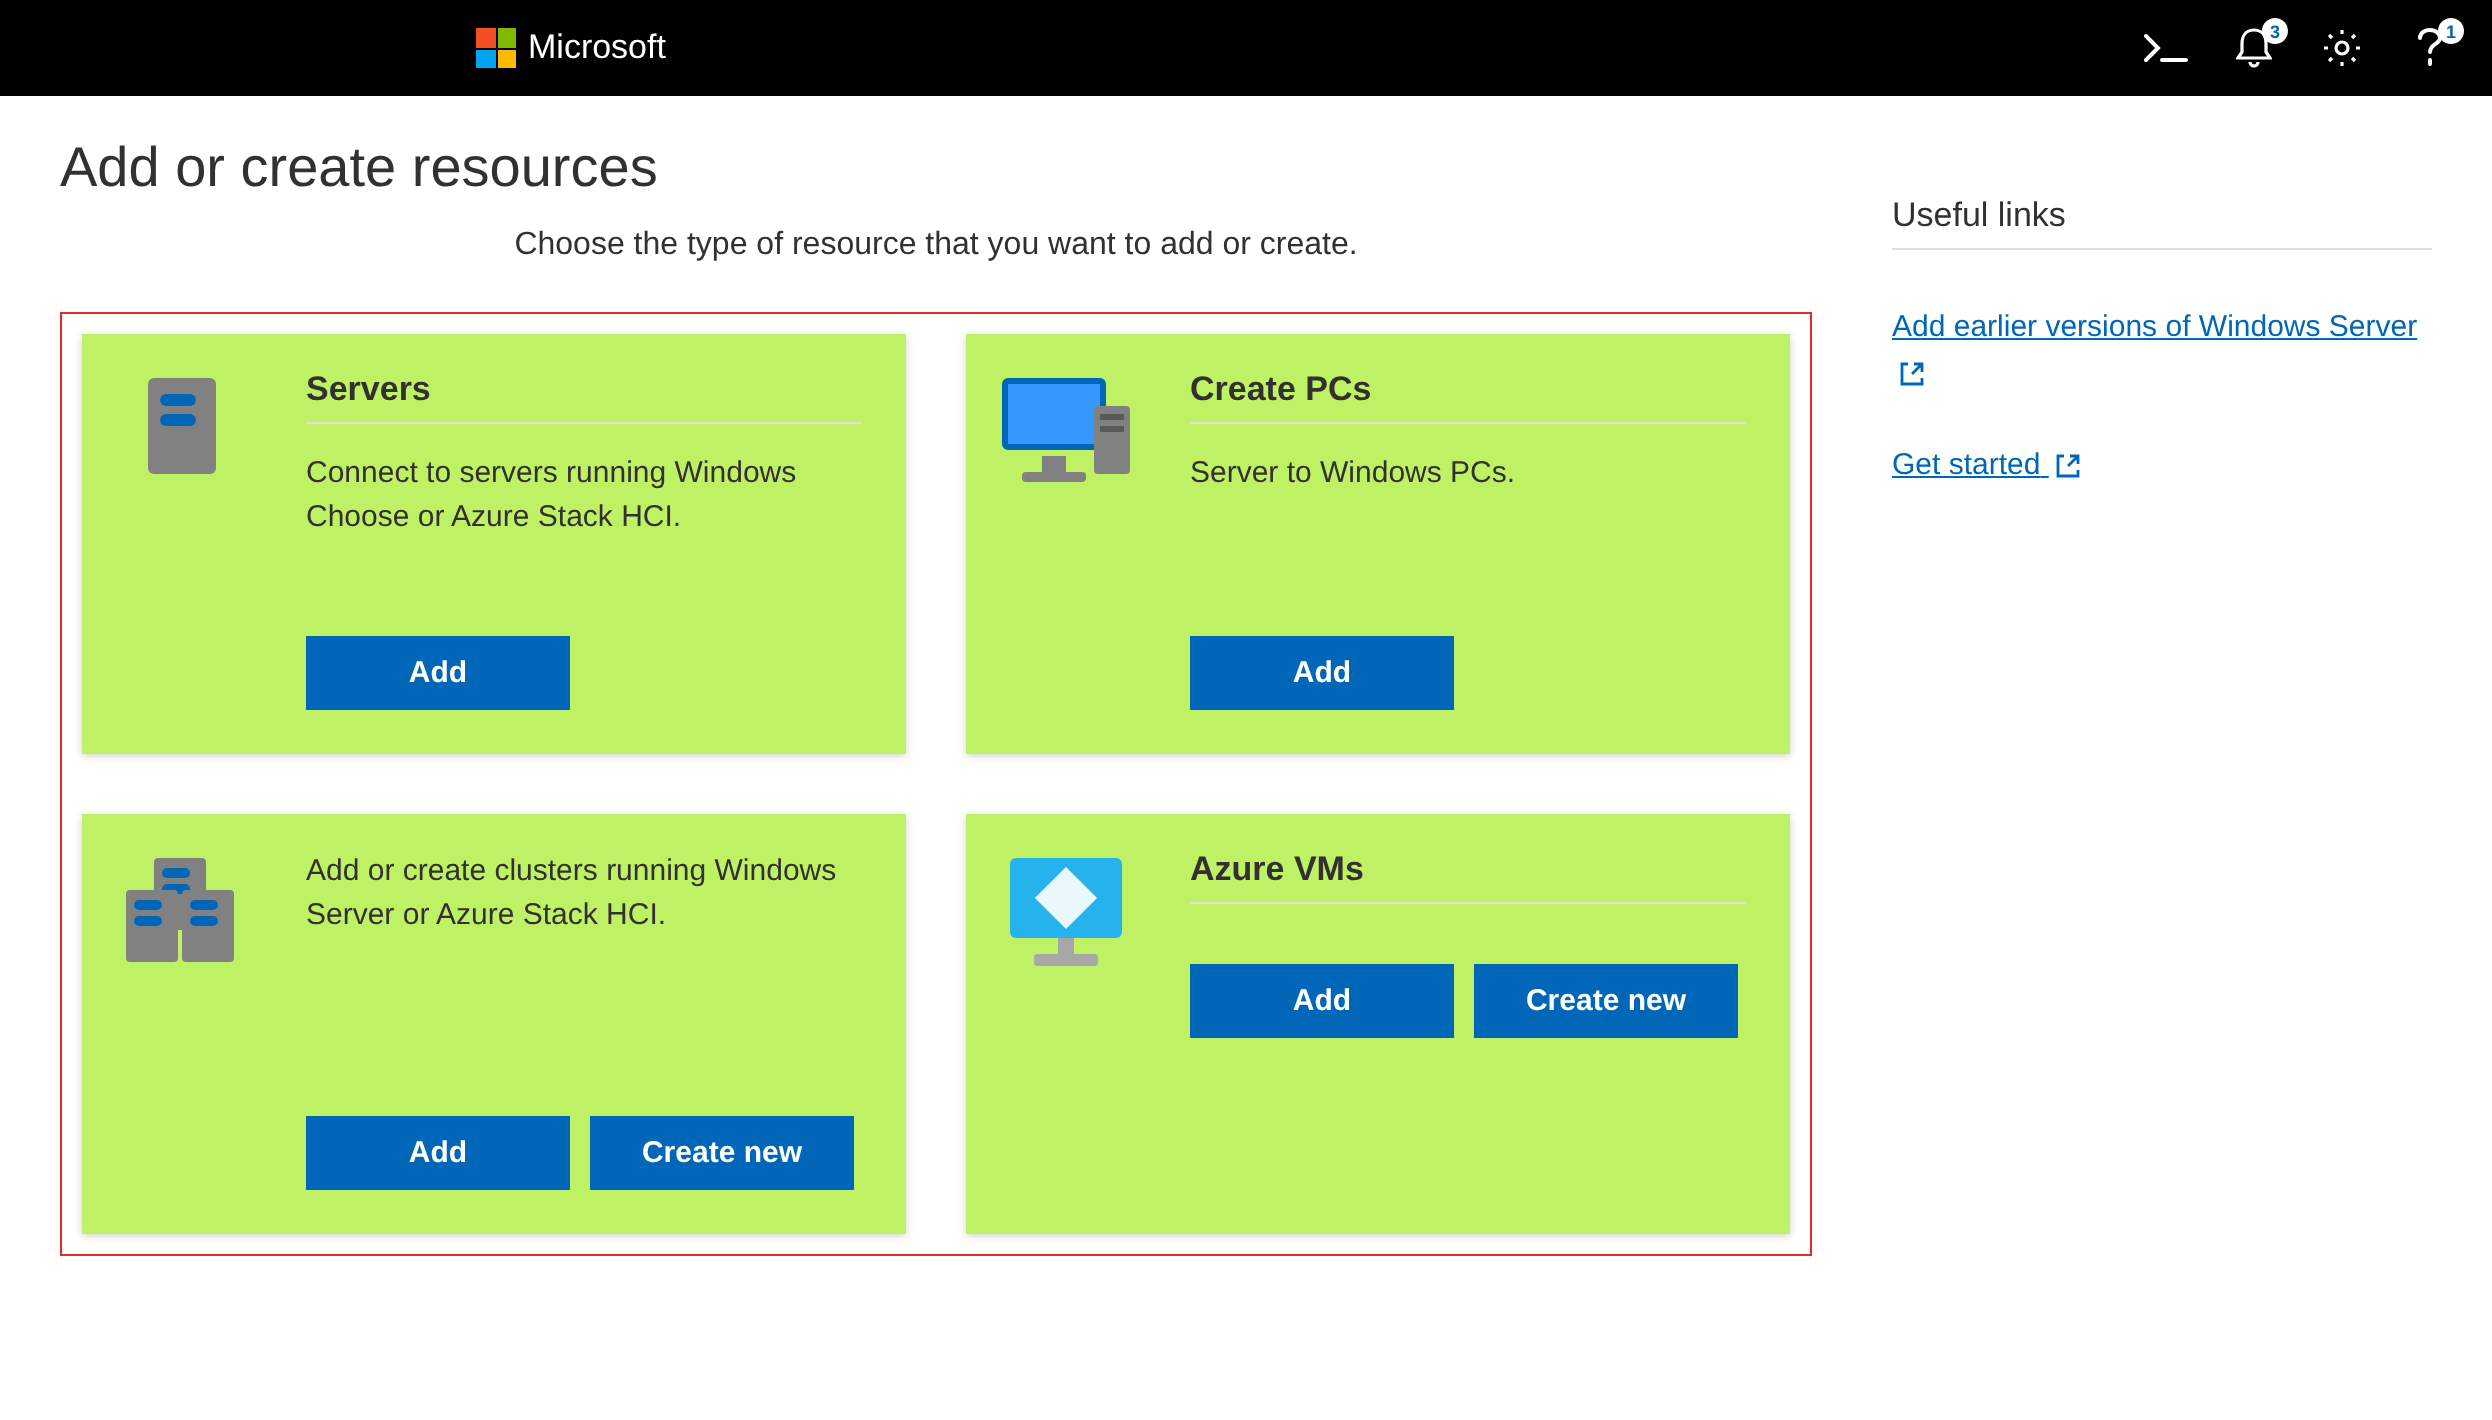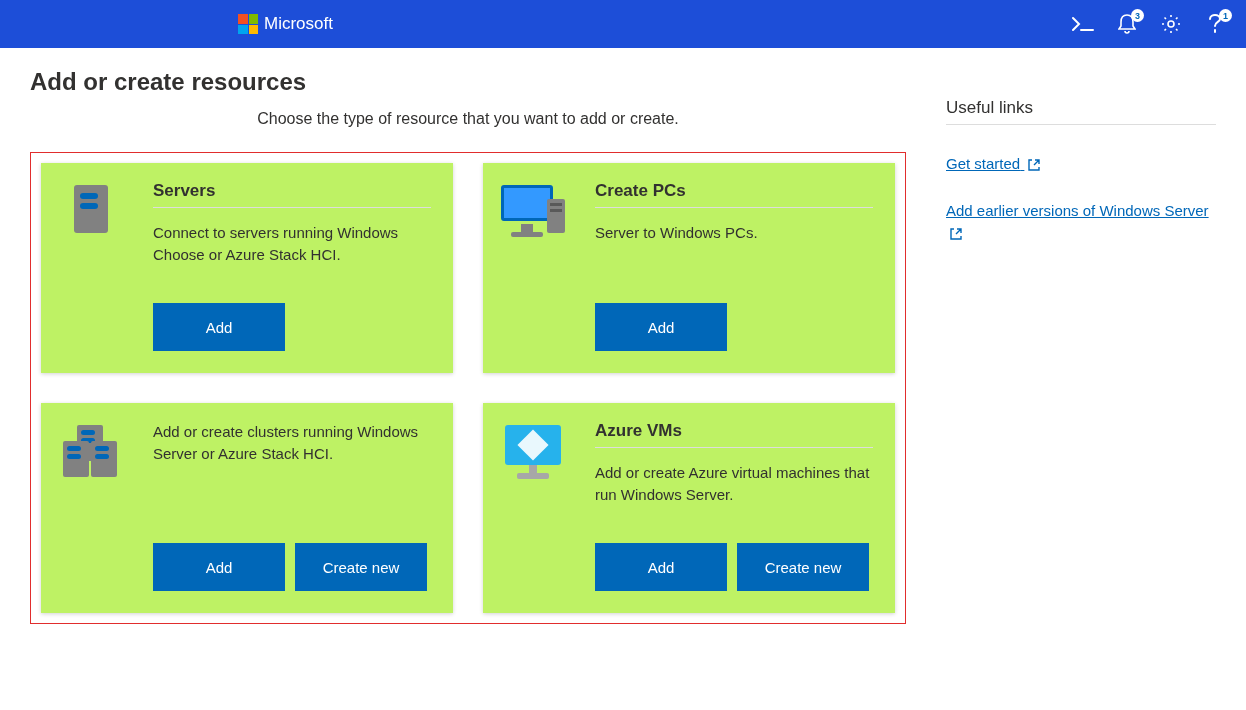--- a/index.html
+++ b/index.html
@@ -5,21 +5,21 @@
   * { box-sizing: border-box; margin: 0; padding: 0; }
   body {
     font-family: "Segoe UI", -apple-system, sans-serif;
     font-size: 14px;
     color: #323130;
     background: #fff;
   }
   
   .header {
     height: 48px;
-    background: #1d4ed8;
+    background: #000000;
     display: flex;
     align-items: center;
     padding: 0 20px 0 238px;
   }
   .ms-logo { display: flex; align-items: center; gap: 6px; }
   .ms-squares {
     width: 20px; height: 20px;
     display: grid; grid-template-columns: 1fr 1fr; grid-template-rows: 1fr 1fr; gap: 1px;
   }
   .ms-squares span:nth-child(1){background:#f25022;}
@@ -38,21 +38,21 @@
     font-size:9px; font-weight:700;
     display:flex; align-items:center; justify-content:center;
   }
   
   .content {
     padding: 20px 30px;
     display:flex;
     gap: 40px;
   }
   .main-col { flex:1; max-width: 910px; }
-  h1 { font-size:24px; font-weight:700; margin-bottom:14px; }
+  h1 { font-size:28px; font-weight:400; margin-bottom:14px; }
   .subtitle { font-size:16px; margin-bottom:24px;text-align:center; }
   .highlight-box {
     border:1px solid #e12d2d;
     padding:10px;
     display:grid;
     grid-template-columns: 1fr 1fr;
     gap: 30px;
   }
   .card {
     background:#bef264;
@@ -62,22 +62,22 @@
     gap:30px;
     min-height: 210px;
   }
   .card-icon { width:64px; flex-shrink:0; padding-top:4px; display:flex; justify-content:center; }
   .card-body { flex:1; display:flex; flex-direction:column; }
   .card-title { font-size:17px; font-weight:600; padding-bottom:6px; border-bottom:1px solid #ddd; margin-bottom:14px; }
   .card-desc { font-size:15px; line-height:1.45; flex:1; }
   .card-actions { display:flex; gap:10px; margin-top:16px; }
   .btn {
     background:#0067b8; color:#fff;
-    border:none; font-size:15px; font-weight:400;
-    height:48px; min-width:132px;
+    border:none; font-size:15px; font-weight:700;
+    height:37px; min-width:132px;
     cursor:pointer;
   }
   
   .sidebar { width:270px; padding-top:30px; }
   .side-title { font-size:17px; font-weight:400; padding-bottom:6px; border-bottom:1px solid #ddd; margin-bottom:28px; }
   .side-link {
     display:block; color:#0067b8; text-decoration:underline;
     font-size:15px; line-height:1.5; margin-bottom:22px; cursor:pointer;
   }
   .ext-icon { display:inline-block; margin-left:4px; vertical-align:-2px; }
@@ -215,43 +215,42 @@
           <div class="ic-vm">
               <div class="screen">
                 <div class="cube"></div>
               </div>
               <div class="stand"></div>
               <div class="base"></div>
             </div>
         </div>
         <div class="card-body">
           <div class="card-title">Azure VMs</div>
-          <div class="card-desc">Add or create Azure virtual machines that run Windows Server.</div>
           <div class="card-actions">
             <button class="btn">Add</button>
             <button class="btn">Create new</button>
           </div>
         </div>
       </div>
 
     </div>
   </div>
 
   <div class="sidebar">
     <div class="side-title">Useful links</div>
+    <a class="side-link">
+      <span>Add earlier versions of Windows Server</span>
+      <span class="ext-icon">
+        <svg width="12" height="12" viewBox="0 0 12 12" fill="none" stroke="#0067b8" stroke-width="1.4">
+            <path d="M4 1 H1 V11 H11 V8 M6 6 L11 1 M7 1 H11 V5"></path>
+          </svg>
+      </span>
+    </a>
     <a class="side-link">
       <span>Get started</span>
       <span class="ext-icon">
         <svg width="12" height="12" viewBox="0 0 12 12" fill="none" stroke="#0067b8" stroke-width="1.4">
             <path d="M4 1 H1 V11 H11 V8 M6 6 L11 1 M7 1 H11 V5"></path>
           </svg>
       </span>
     </a>
-    <a class="side-link">
-      <span>Add earlier versions of Windows Server</span>
-      <span class="ext-icon">
-        <svg width="12" height="12" viewBox="0 0 12 12" fill="none" stroke="#0067b8" stroke-width="1.4">
-            <path d="M4 1 H1 V11 H11 V8 M6 6 L11 1 M7 1 H11 V5"></path>
-          </svg>
-      </span>
-    </a>
   </div>
 </div>
 
 </body></html>

